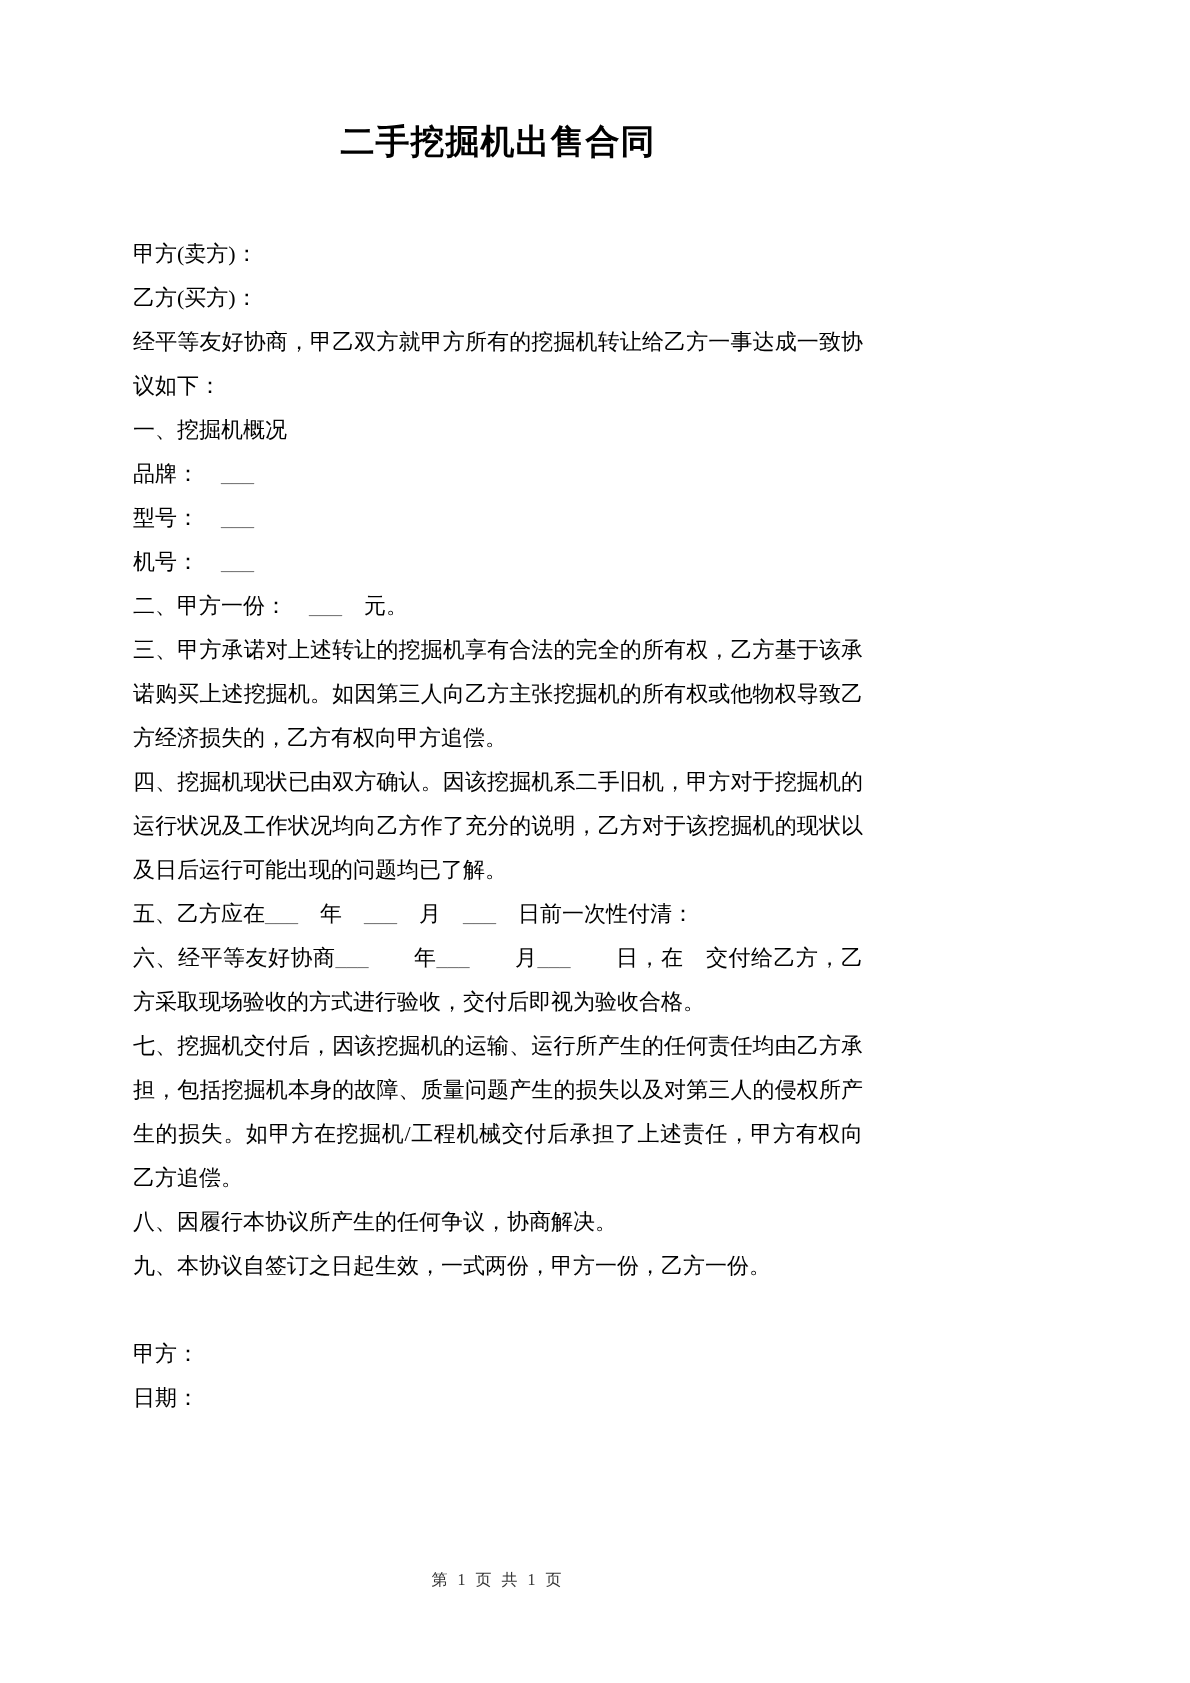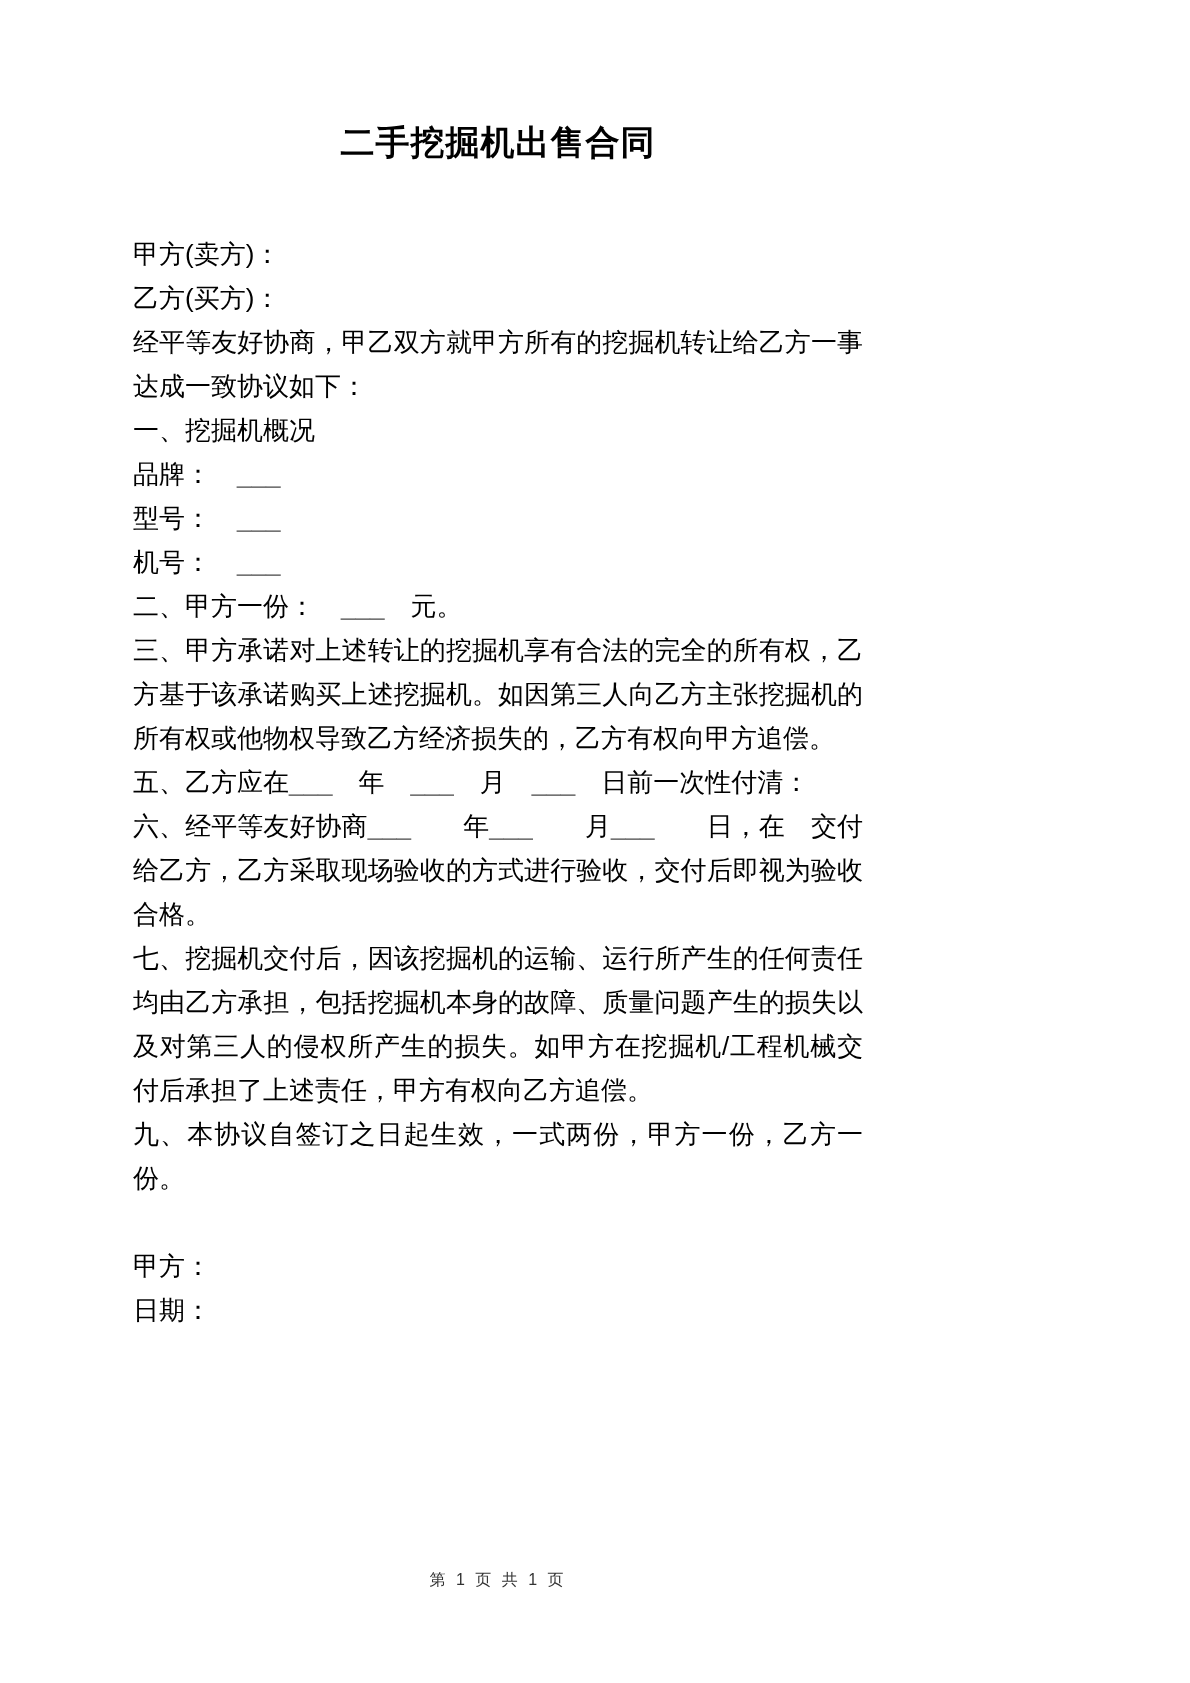--- a/index.html
+++ b/index.html
@@ -6,36 +6,36 @@
     margin: 0;
     padding: 0;
     background: #ffffff;
   }
   .page {
     position: relative;
     width: 996px;
     height: 1683px;
     background: #ffffff;
     color: #000000;
-    font-family: Liberation Sans, sans-serif;
+    font-family: Liberation Serif, serif;
     overflow: hidden;
   }
   .content {
     padding: 118px 133px 0 133px;
   }
   .doc-title {
     margin: 0 0 66px 0;
     text-align: center;
     font-size: 34px;
     font-weight: bold;
     line-height: 48px;
     letter-spacing: 1px;
   }
   .para {
-    font-size: 26px;
+    font-size: 22px;
     line-height: 44px;
     text-align: justify;
     white-space: pre-wrap;
     word-break: break-all;
   }
   .para.spacer {
     height: 44px;
   }
   .blank {
     color: #737373;
@@ -60,23 +60,25 @@
     <div>
         <div class="para"><span>甲方(卖方)：</span></div>
         <div class="para"><span>乙方(买方)：</span></div>
         <div class="para"><span>经平等友好协商，甲乙双方就甲方所有的挖掘机转让给乙方一事达成一致协议如下：</span></div>
         <div class="para"><span>一、挖掘机概况</span></div>
         <div class="para"><span>品牌：　</span><span class="blank">___</span></div>
         <div class="para"><span>型号：　</span><span class="blank">___</span></div>
         <div class="para"><span>机号：　</span><span class="blank">___</span></div>
         <div class="para"><span>二、甲方一份：　</span><span class="blank">___</span><span>　元。</span></div>
         <div class="para"><span>三、甲方承诺对上述转让的挖掘机享有合法的完全的所有权，乙方基于该承诺购买上述挖掘机。如因第三人向乙方主张挖掘机的所有权或他物权导致乙方经济损失的，乙方有权向甲方追偿。</span></div>
+        <div class="para"><span>四、挖掘机现状已由双方确认。因该挖掘机系二手旧机，甲方对于挖掘机的运行状况及工作状况均向乙方作了充分的说明，乙方对于该挖掘机的现状以及日后运行可能出现的问题均已了解。</span></div>
         <div class="para"><span>五、乙方应在</span><span class="blank">___</span><span>　年　</span><span class="blank">___</span><span>　月　</span><span class="blank">___</span><span>　日前一次性付清：</span></div>
         <div class="para"><span>六、经平等友好协商</span><span class="blank">___</span><span>　　年</span><span class="blank">___</span><span>　　月</span><span class="blank">___</span><span>　　日，在　交付给乙方，乙方采取现场验收的方式进行验收，交付后即视为验收合格。</span></div>
         <div class="para"><span>七、挖掘机交付后，因该挖掘机的运输、运行所产生的任何责任均由乙方承担，包括挖掘机本身的故障、质量问题产生的损失以及对第三人的侵权所产生的损失。如甲方在挖掘机/工程机械交付后承担了上述责任，甲方有权向乙方追偿。</span></div>
+        <div class="para"><span>八、因履行本协议所产生的任何争议，协商解决。</span></div>
         <div class="para"><span>九、本协议自签订之日起生效，一式两份，甲方一份，乙方一份。</span></div>
         <div class="para spacer"></div>
         <div class="para"><span>甲方：</span></div>
         <div class="para"><span>日期：</span></div>
       </div>
   </div>
   <div class="footer">
     <span>第 1 页 共 1 页</span>
   </div>
 </div>

